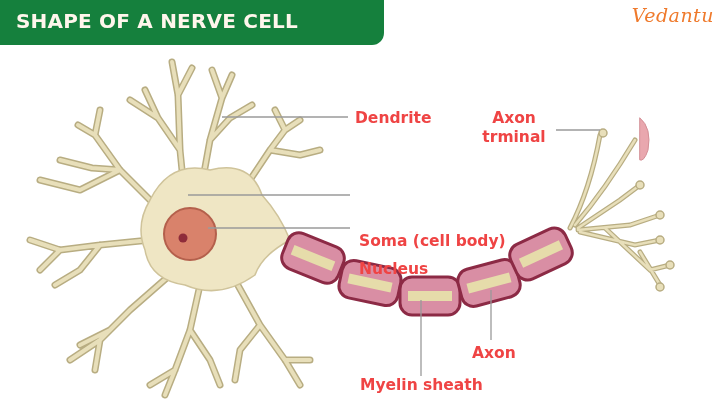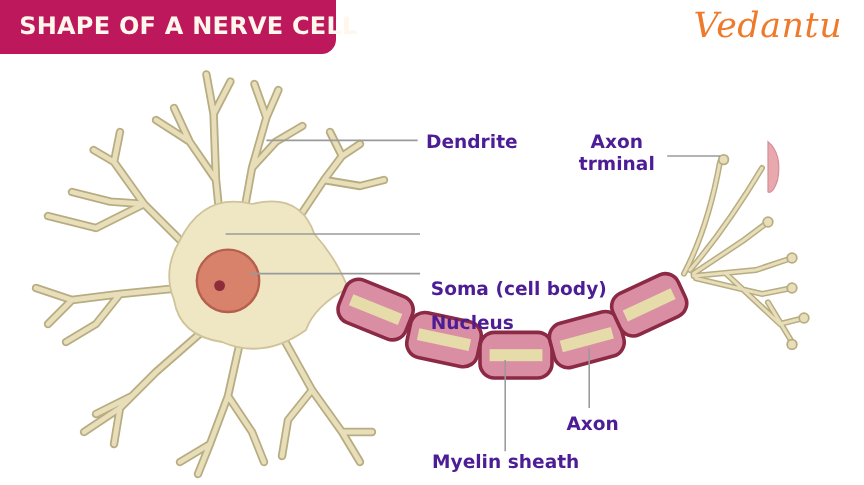--- a/index.html
+++ b/index.html
@@ -1,23 +1,23 @@
 <!DOCTYPE html>
 <html><head>
   <meta charset="utf-8">
   <style>
     html, body { margin: 0; padding: 0; }
     body { width: 720px; height: 404px; background: #ffffff; position: relative; overflow: hidden; font-family: "DejaVu Sans", sans-serif; }
-    .title-bar { position: absolute; left: 0; top: 0; width: 280px; height: 45px; background: #be185d; border-bottom-right-radius: 12px; }
+    .title-bar { position: absolute; left: 0; top: 0; width: 384px; height: 45px; background: #15803d; border-bottom-right-radius: 12px; }
     .title-text { position: absolute; left: 16px; top: 9px; color: #fff6ec; font-weight: bold; font-size: 20px; letter-spacing: 0.2px; white-space: nowrap; }
     .logo { position: absolute; left: 578px; top: 4px; width: 136px; height: 56px; }
-    .logo-name { position: absolute; left: 0; top: 0; width: 136px; text-align: left; font-family: "DejaVu Serif", serif; font-style: italic; font-size: 29px; color: #ef7a2c; letter-spacing: 0.5px; }
+    .logo-name { position: absolute; left: 0; top: 0; width: 136px; text-align: right; font-family: "DejaVu Serif", serif; font-style: italic; font-size: 19px; color: #ef7a2c; letter-spacing: 0.5px; }
     .logo-tag { position: absolute; left: 0; top: 36px; width: 136px; text-align: center; font-size: 10.5px; color: #c98a63; }
     svg.diagram { position: absolute; left: 0; top: 0; }
-    .lbl { position: absolute; font-weight: bold; font-size: 15.5px; color: #4c1d95; white-space: nowrap; line-height: 19px; }
+    .lbl { position: absolute; font-weight: bold; font-size: 15.5px; color: #ef4444; white-space: nowrap; line-height: 19px; }
     .lbl-center { text-align: center; }
   </style>
 </head>
 <body>
 
 <div class="title-bar">
   <span class="title-text">SHAPE OF A NERVE CELL</span>
 </div>
 
 <div class="logo">

